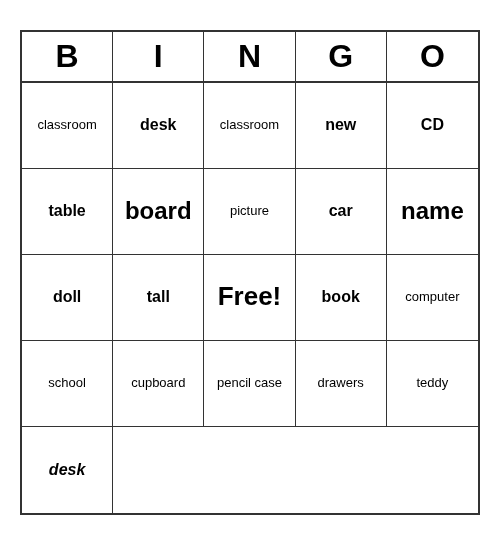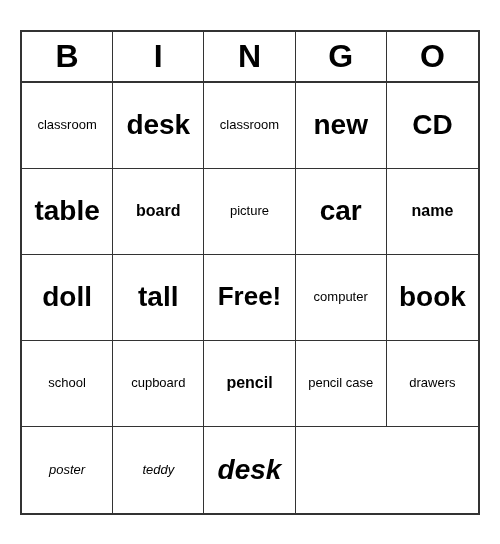--- a/index.html
+++ b/index.html
@@ -61,30 +61,30 @@
     .bingo-cell:nth-child(5n) {
       border-right: none;
     }
 
     .bingo-cell:nth-child(n+21) {
       border-bottom: none;
       font-style: italic;
     }
 
     .bingo-cell.large-text {
-      font-size: 28px;
+      font-size: 16px;
       font-weight: bold;
     }
 
     .bingo-cell.small-text {
       font-size: 13px;
     }
 
     .bingo-cell.medium-text {
-      font-size: 16px;
+      font-size: 24px;
       font-weight: bold;
     }
 
     .bingo-cell.free-cell {
       font-size: 26px;
       font-weight: bold;
     }
 
     .cell-text {
       line-height: 1.2;
@@ -134,43 +134,37 @@
       </div>
       <div class="bingo-cell large-text">
         <span class="cell-text">doll</span>
       </div>
       <div class="bingo-cell large-text">
         <span class="cell-text">tall</span>
       </div>
       <div class="bingo-cell free-cell">
         <span class="cell-text">Free!</span>
       </div>
+      <div class="bingo-cell large-text">
+        <span class="cell-text">book</span>
+      </div>
       <div class="bingo-cell small-text">
         <span class="cell-text">computer</span>
-      </div>
-      <div class="bingo-cell large-text">
-        <span class="cell-text">book</span>
       </div>
       <div class="bingo-cell small-text">
         <span class="cell-text">school</span>
       </div>
       <div class="bingo-cell small-text">
         <span class="cell-text">cupboard</span>
       </div>
-      <div class="bingo-cell medium-text">
-        <span class="cell-text">pencil</span>
-      </div>
       <div class="bingo-cell small-text">
         <span class="cell-text">pencil case</span>
       </div>
       <div class="bingo-cell small-text">
         <span class="cell-text">drawers</span>
-      </div>
-      <div class="bingo-cell small-text">
-        <span class="cell-text">poster</span>
       </div>
       <div class="bingo-cell small-text">
         <span class="cell-text">teddy</span>
       </div>
       <div class="bingo-cell large-text">
         <span class="cell-text">desk</span>
       </div>
     </div>
 </div>
 

